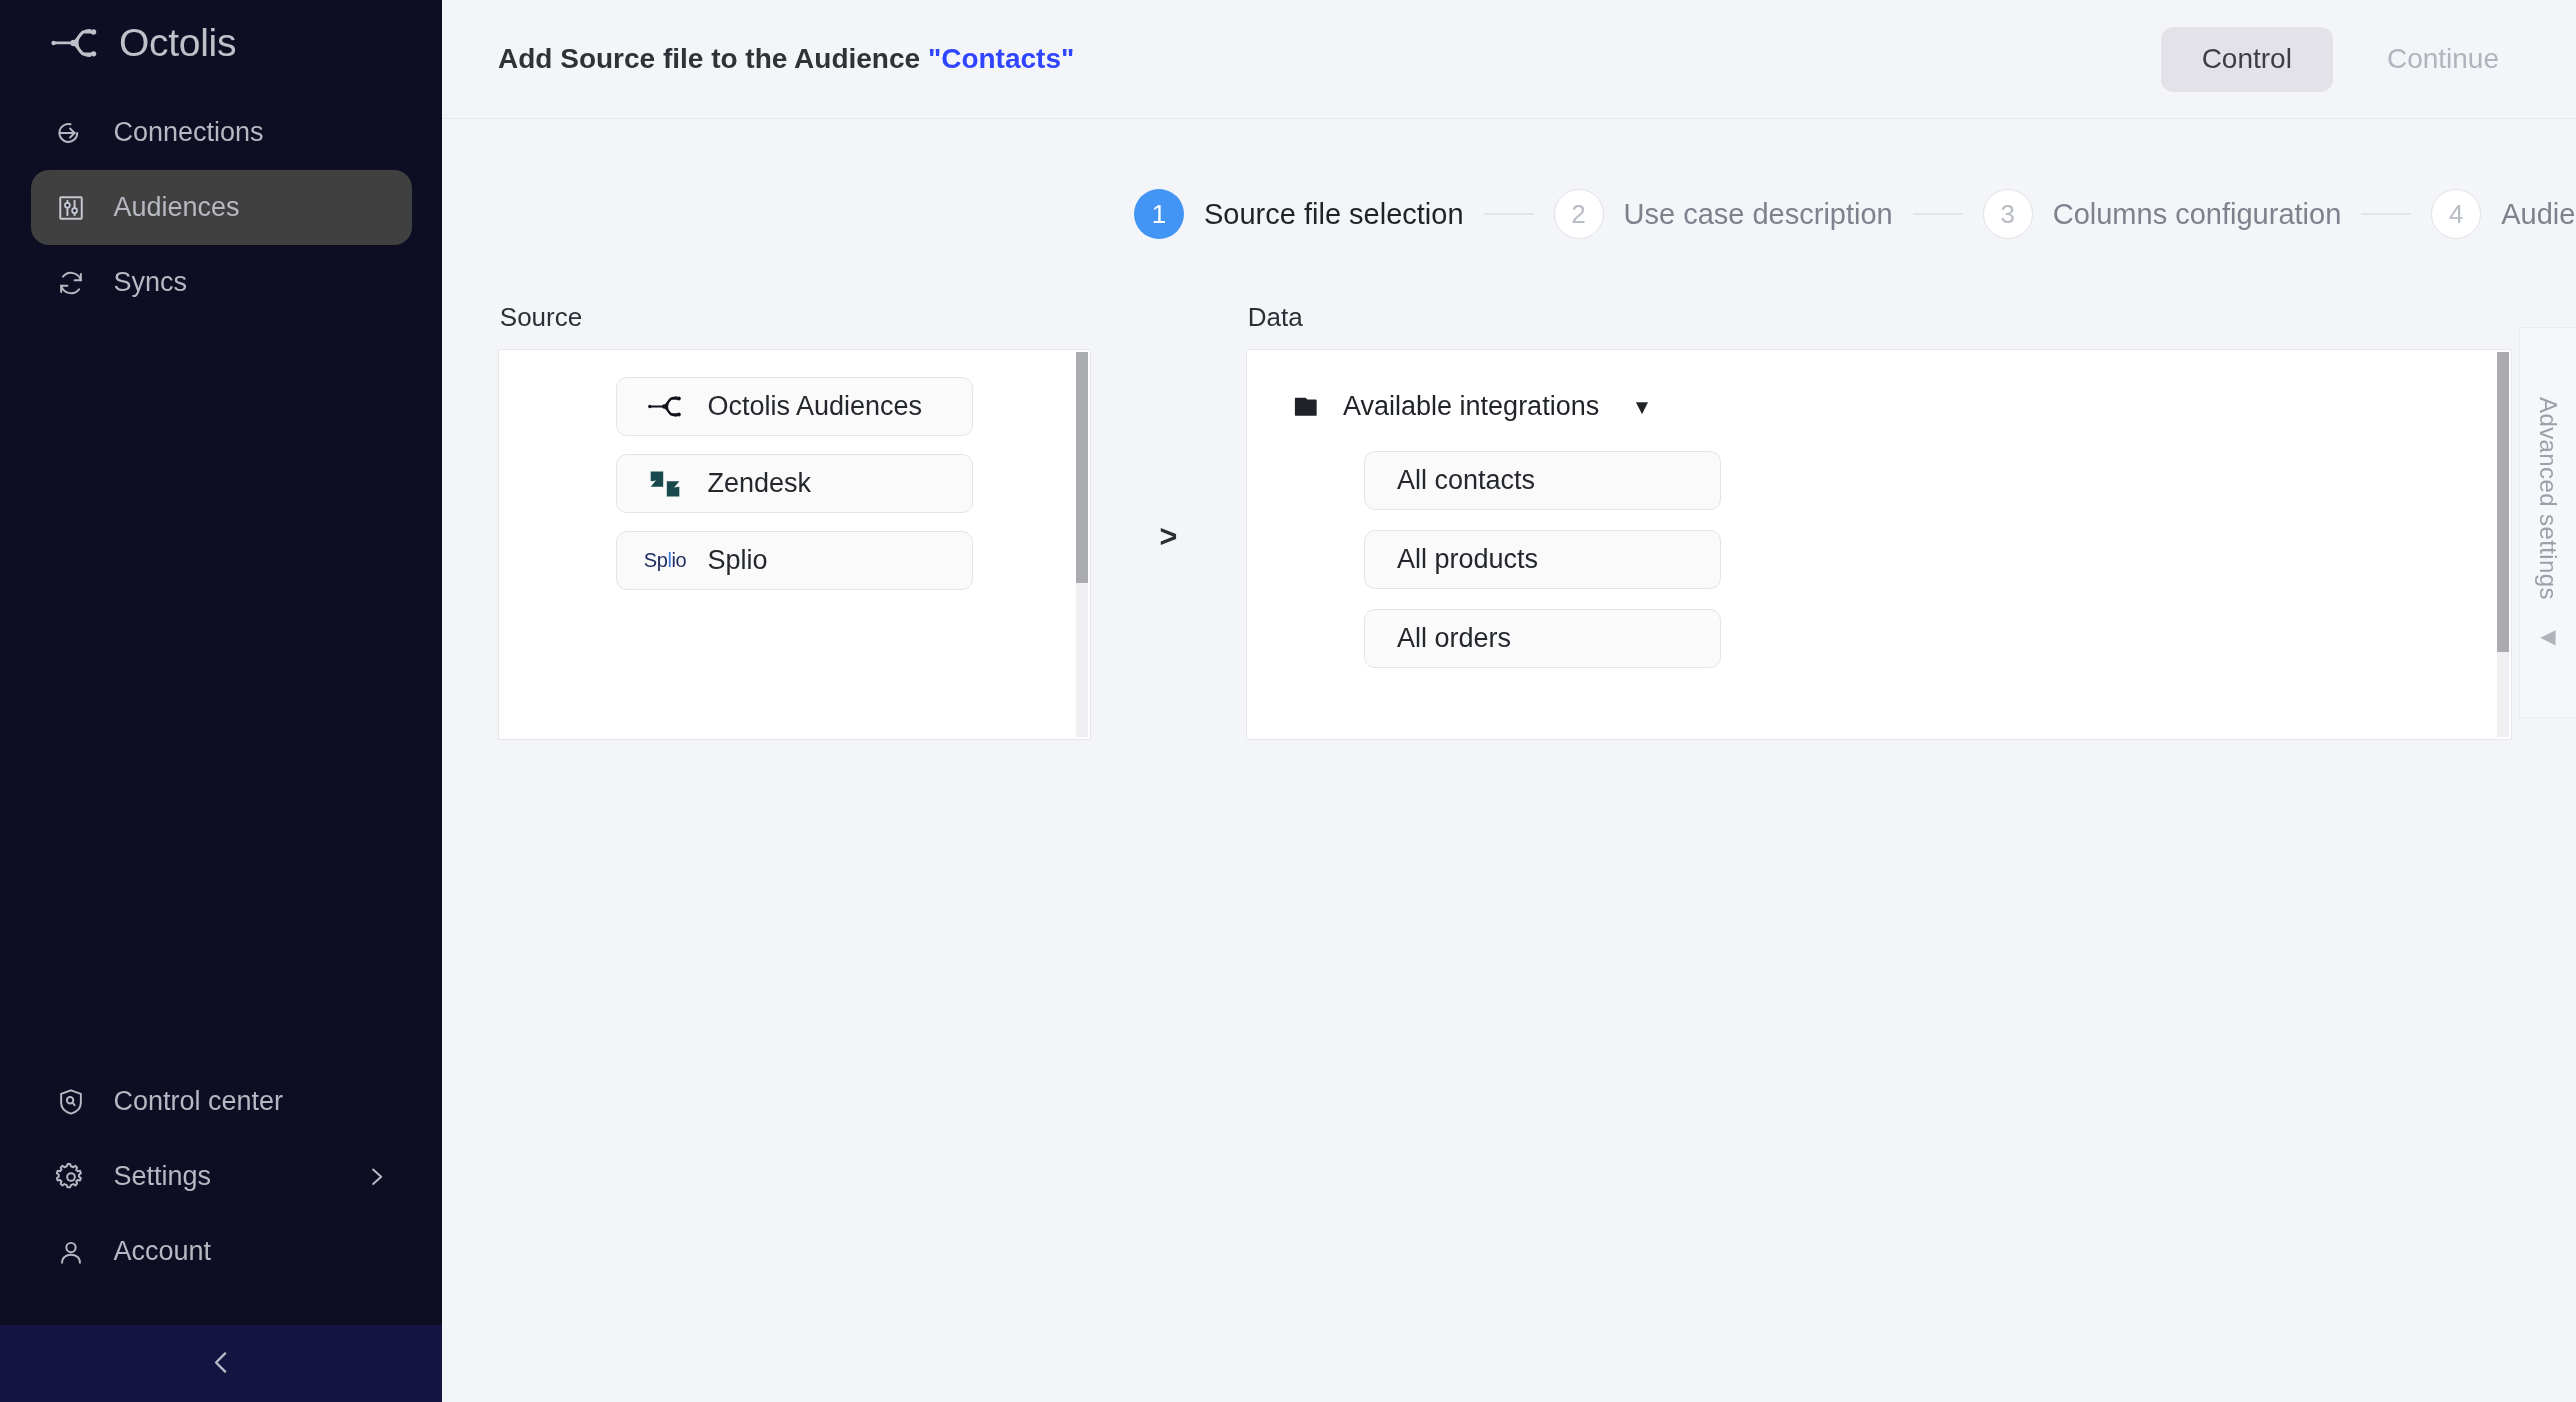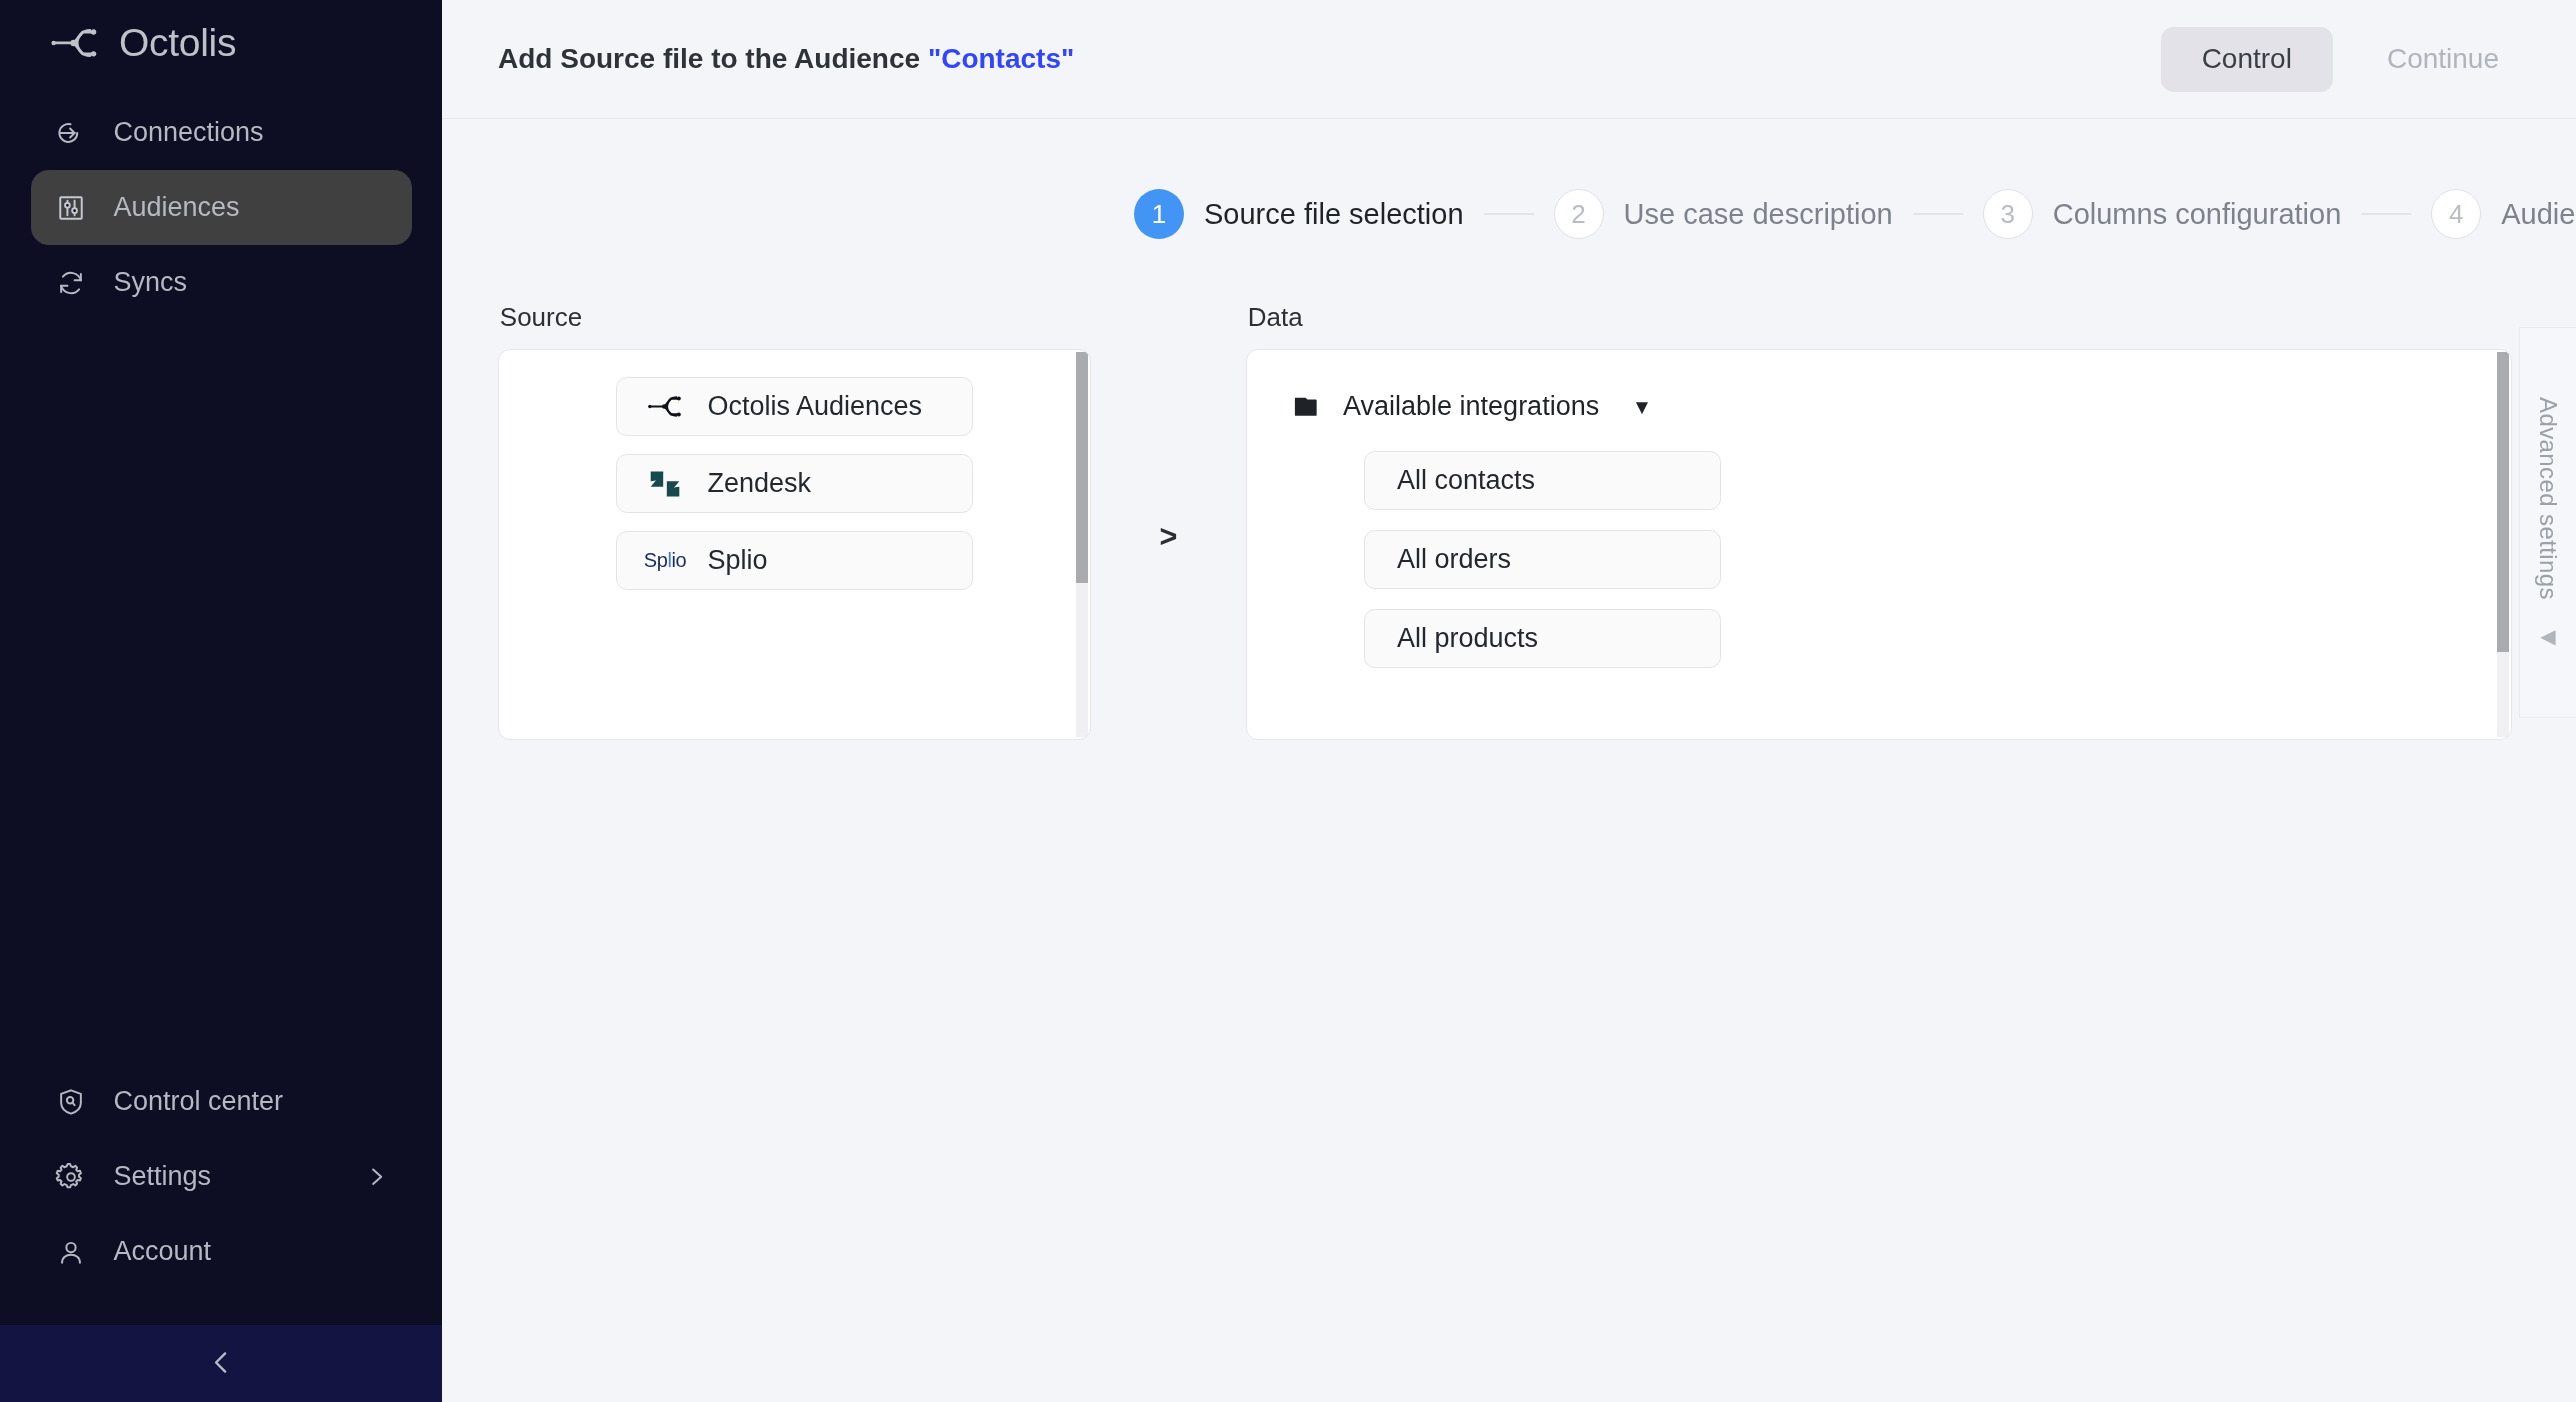--- a/index.html
+++ b/index.html
@@ -108,21 +108,21 @@
     margin: 63px 0 0 56px;
     position: relative;
     gap: 36px;
   }
   .panel-block { display: flex; flex-direction: column; }
   .panel-caption { font-size: 26px; color: #2c3036; margin-bottom: 16px; padding-left: 1.8px; }
 
   .panel {
     background: #ffffff;
     border: 1.8px solid #e4e6ec;
-    border-radius: 12px;
+    border-radius: 2px;
     position: relative;
     overflow: hidden;
   }
   .panel.source { width: 593px; height: 391px; }
   .panel.data  { width: 1266px; height: 391px; padding-left: 22px; }
 
   .panel-scroll {
     position: absolute; top: 1.8px; right: 1.8px; bottom: 1.8px;
     width: 12.6px; background: #f0f0f2;
   }
@@ -425,22 +425,22 @@
                   <path d="M1 3 h12 l3 4 h-15 z"></path>
                   <rect x="1" y="5" width="24" height="18" rx="1"></rect>
                 </svg>
               </span>
               <span class="data-folder-label">Available integrations</span>
               <span class="caret-down">▼</span>
             </div>
 
             <div class="data-items">
               <div class="data-item">All contacts</div>
+              <div class="data-item">All products</div>
               <div class="data-item">All orders</div>
-              <div class="data-item">All products</div>
             </div>
           </div>
           <div class="panel-scroll">
             <div class="thumb"></div>
           </div>
         </div>
       </div>
     </div>
 
     <div class="adv-rail">

